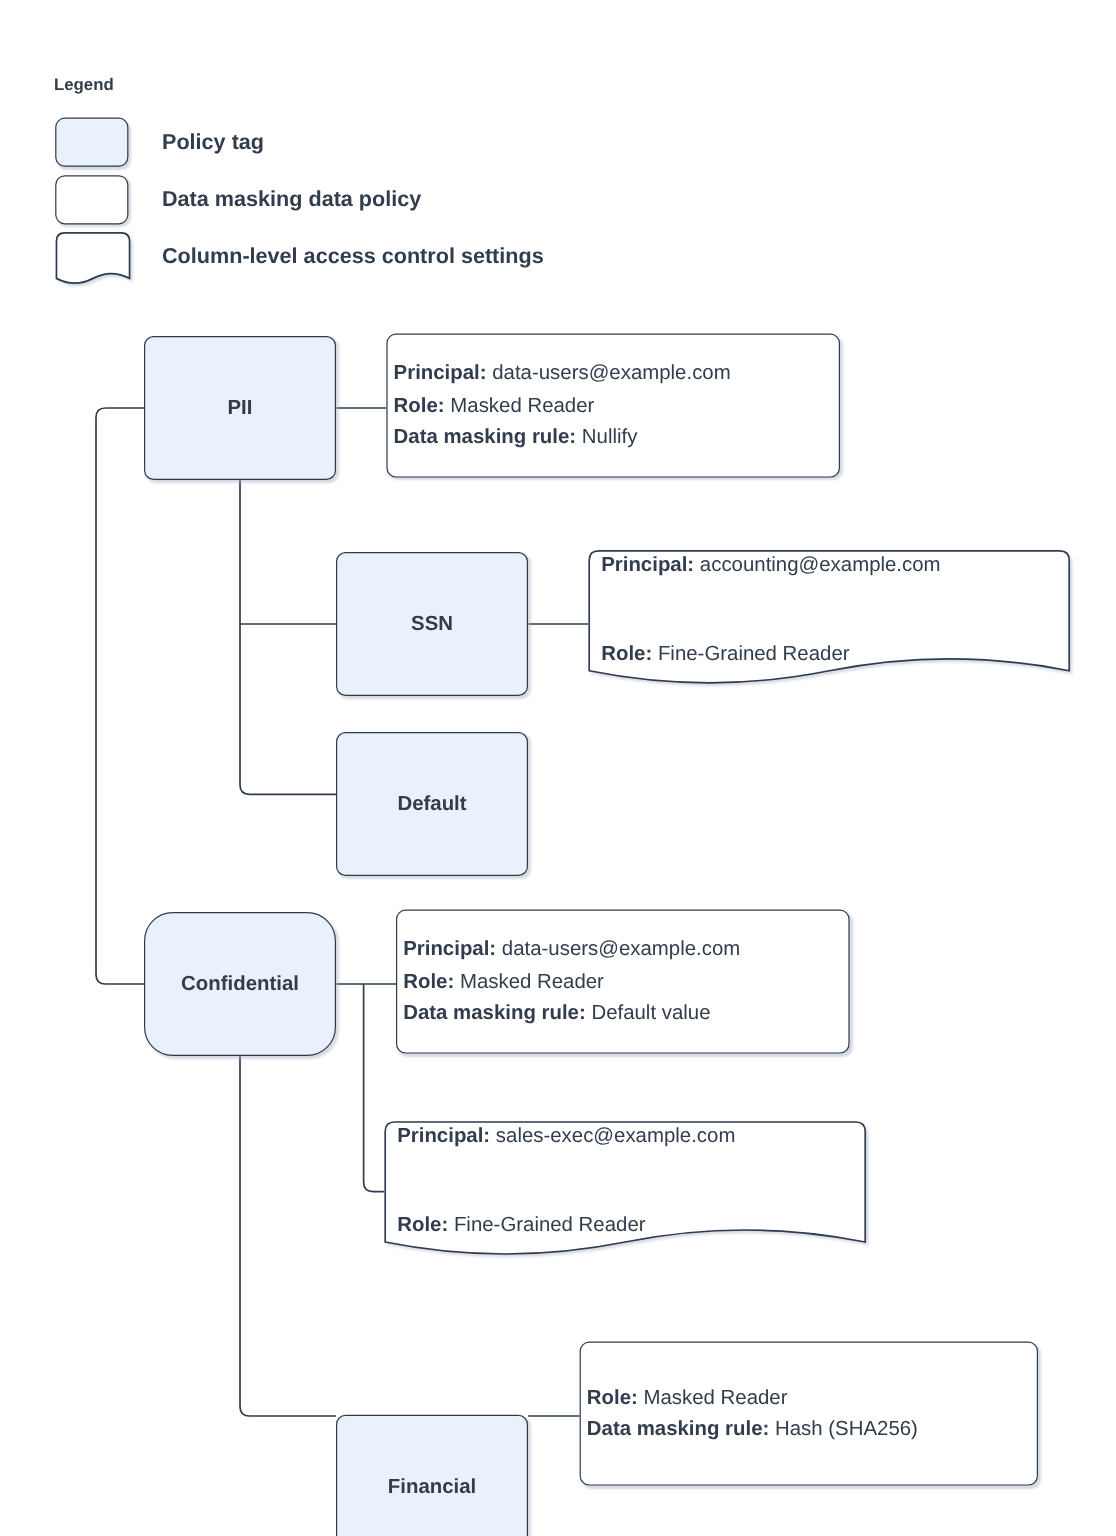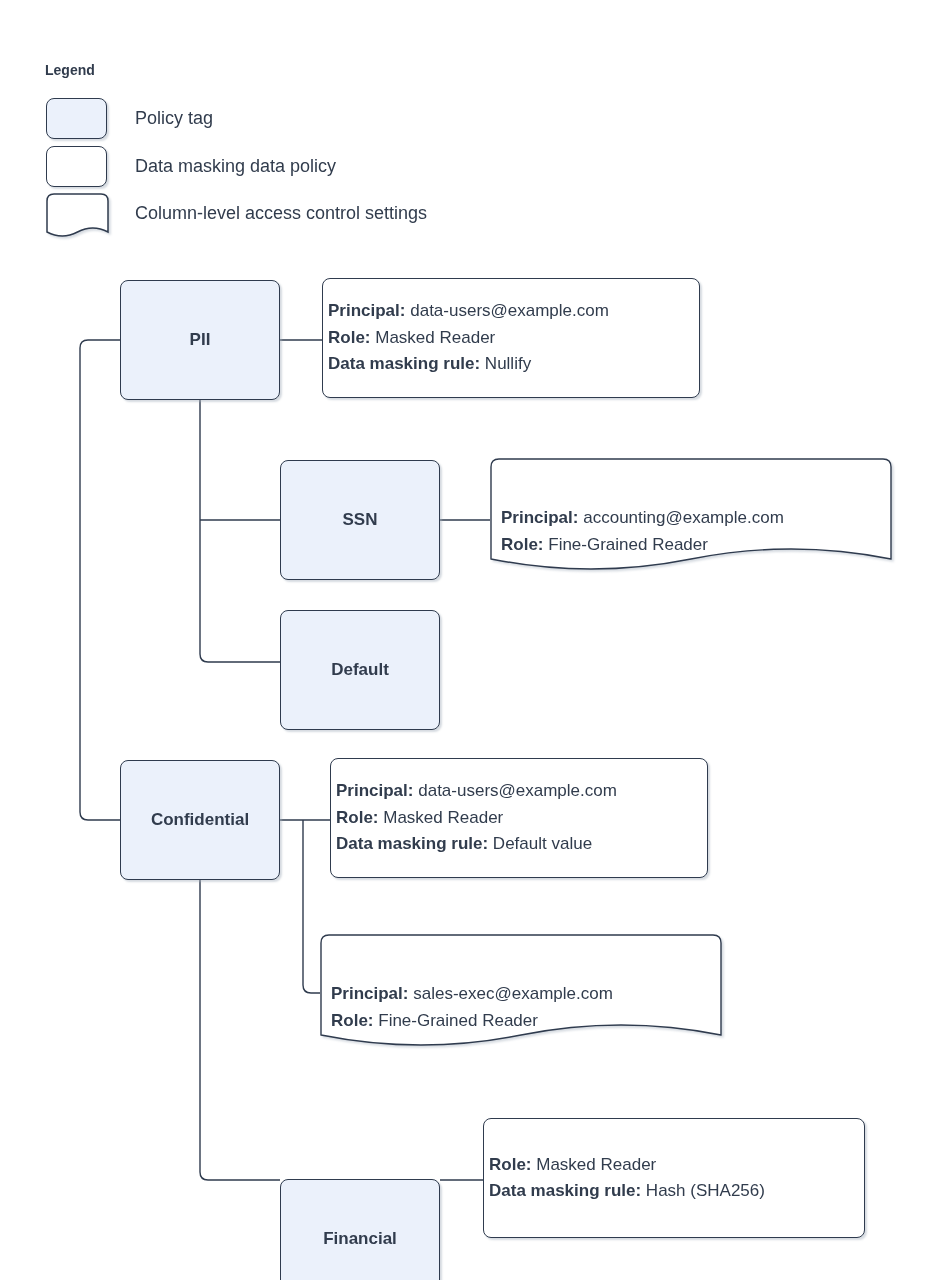--- a/index.html
+++ b/index.html
@@ -47,21 +47,21 @@
     box-shadow: 2px 2px 2px rgba(165,175,188,0.45);
   }
   .swatch-policy-tag { top: 98px; background: var(--shape-fill); }
   .swatch-data-policy { top: 146px; background: #fff; }
   .swatch-doc { position: absolute; left: 46px; top: 193px; filter: drop-shadow(2px 2px 1px rgba(165,175,188,0.45)); }
   .swatch-doc path { fill: #fff; stroke: var(--shape-stroke); stroke-width: 1.5; }
   .legend-label {
     position: absolute;
     left: 135px;
     font-size: 18px;
-    font-weight: normal;
+    font-weight: bold;
     line-height: 22px;
   }
   .legend-label.row1 { top: 107px; }
   .legend-label.row2 { top: 155px; }
   .legend-label.row3 { top: 202px; }
   
   .node {
     position: absolute;
     width: 160px; height: 120px;
     background: var(--shape-fill);
@@ -70,21 +70,21 @@
     display: flex;
     align-items: center;
     justify-content: center;
     font-size: 17px;
     font-weight: bold;
     box-shadow: 2px 2px 2px rgba(165,175,188,0.45);
   }
   .node-pii          { left: 120px; top: 280px; }
   .node-ssn          { left: 280px; top: 460px; }
   .node-contact      { left: 280px; top: 610px; }
-  .node-confidential { left: 120px; top: 760px; }
+  .node-confidential { left: 120px; top: 760px; border-radius: 24px; }
   .node-financial    { left: 280px; top: 1179px; }
   
   .policy {
     position: absolute;
     height: 120px;
     background: #fff;
     border: 1.5px solid var(--shape-stroke);
     border-radius: 8px;
     display: flex;
     flex-direction: column;
@@ -107,21 +107,21 @@
   }
   .doc-ssn   { left: 490px; top: 458px; }
   .doc-sales { left: 320px; top: 934px; }
   .doc svg { position: absolute; left: 0; top: 0; }
   .doc svg path { fill: #fff; stroke: var(--shape-stroke); stroke-width: 1.4; }
   .doc-text {
     position: relative;
     height: 100px;
     display: flex;
     flex-direction: column;
-    justify-content: flex-end;
+    justify-content: space-between;
     padding-left: 11px;
     font-size: 17px;
     line-height: 26.5px;
     white-space: nowrap;
   }
   .doc-text .policy-row b { margin-right: 0.28em; }
 </style>
 </head>
 <body>
 

